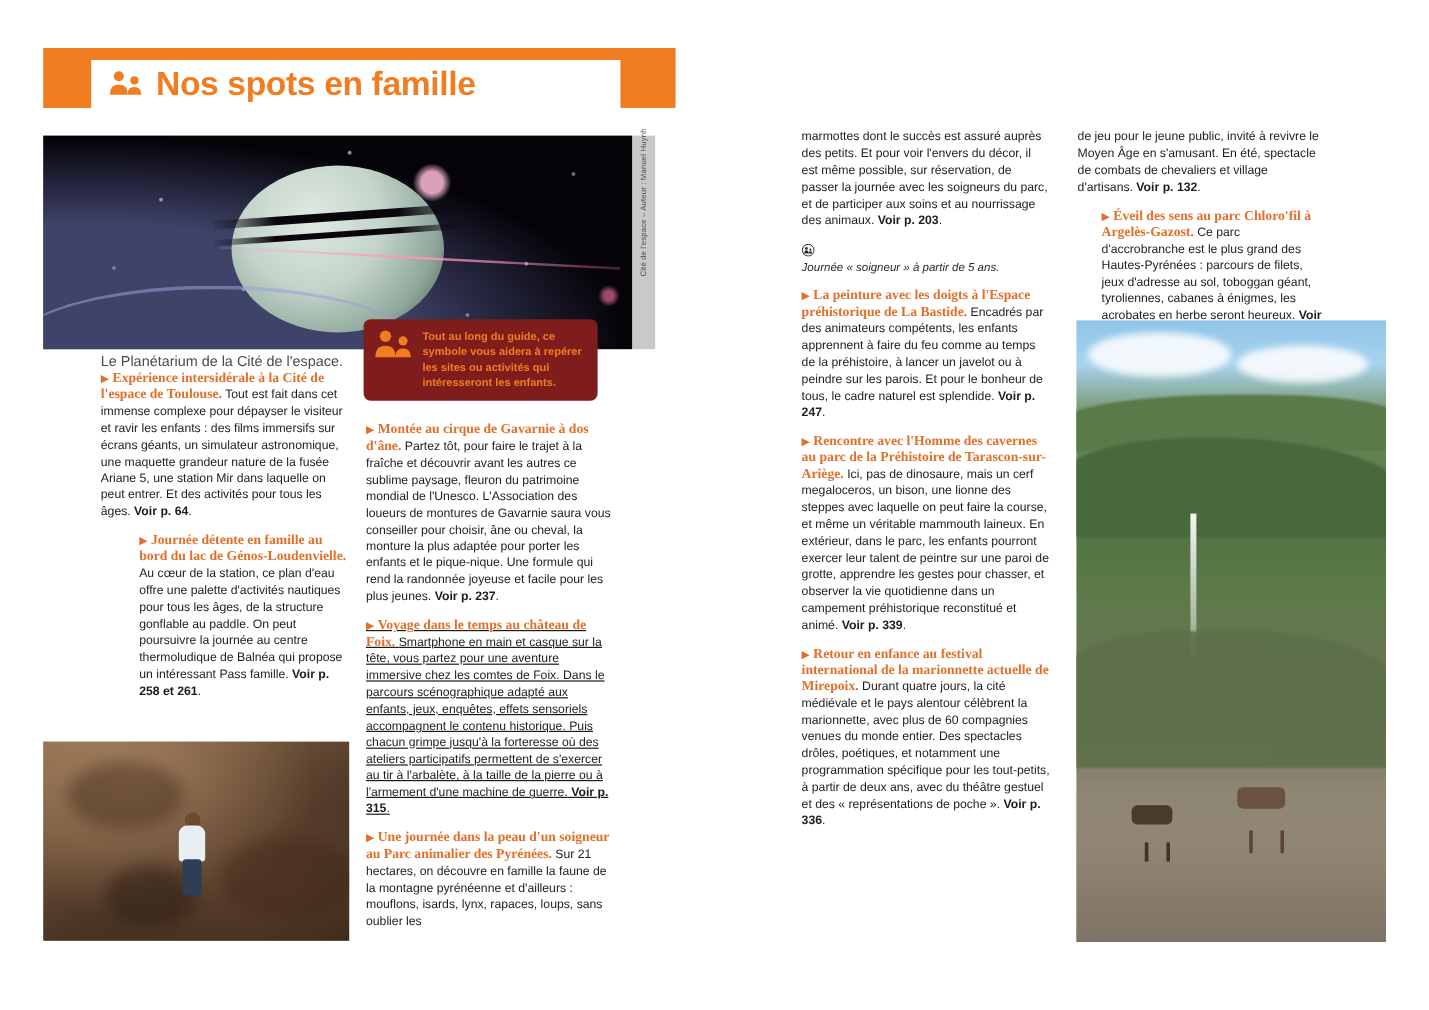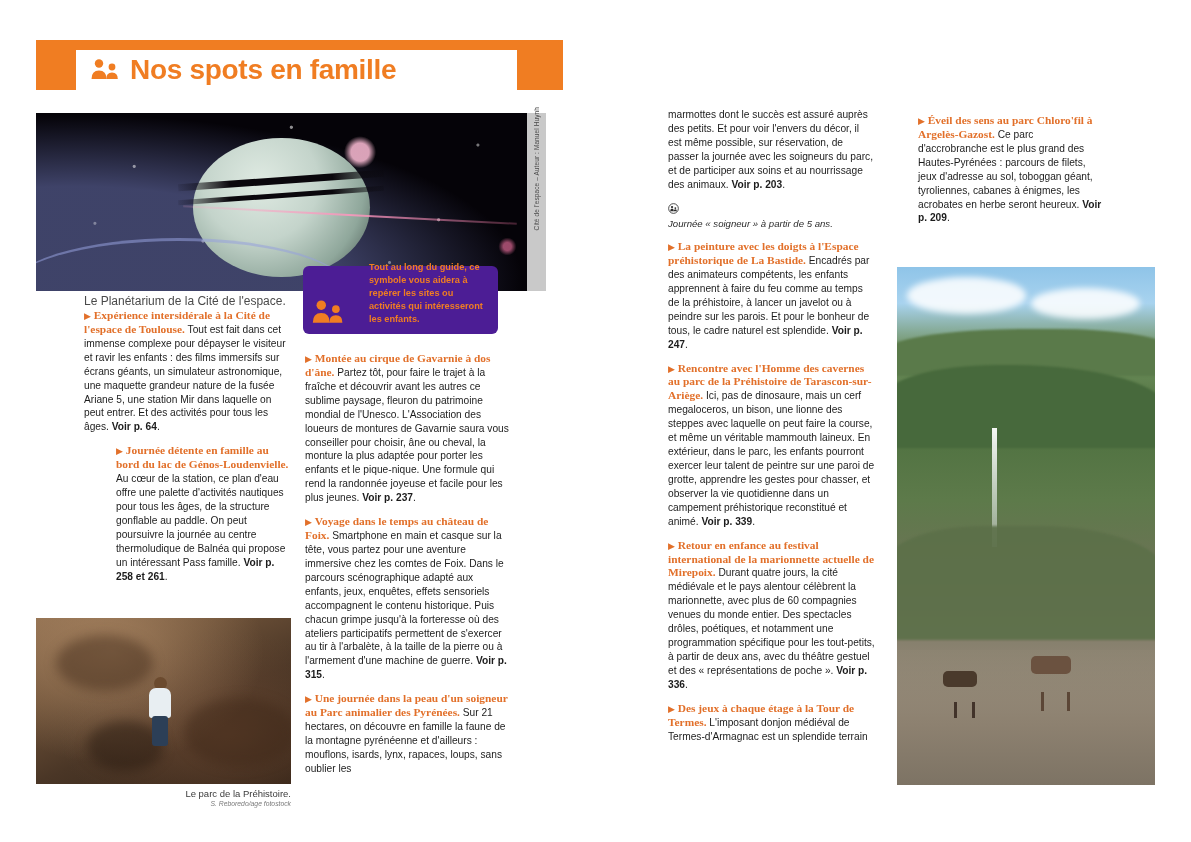--- a/index.html
+++ b/index.html
@@ -79,23 +79,23 @@
     font-size: 6.5px; color: #4a4a4a; text-align: right; white-space: nowrap;
     letter-spacing: 0.1px;
   }
   .cap-planetarium {
     position: absolute; left: 84px; top: 294px; font-size: 12px; color: #4a4a4a;
   }
 
   
   .callout {
     position: absolute; left: 303px; top: 266px; width: 195px; height: 68px;
-    background: #4c1d95; border-radius: 6px;
+    background: #7f1d1d; border-radius: 6px;
     padding: 8px 10px 8px 8px;
-    display: flex; align-items: flex-end; gap: 24px;
+    display: flex; align-items: flex-start; gap: 7px;
   }
   .callout-text {
     font-size: 9.2px; font-weight: bold; color: #F07D22; line-height: 1.42;
   }
 
   
   .prehistory-photo {
     position: absolute; left: 36px; top: 618px; width: 255px; height: 166px;
     background:
       radial-gradient(ellipse at 30% 20%, rgba(200,160,120,0.5), transparent 60%),
@@ -251,33 +251,29 @@
     <div class="prehistory-photo">
       <div class="cave-splotch" style="left:8%; top:10%; width:38%; height:34%;"></div>
       <div class="cave-splotch" style="left:58%; top:48%; width:44%; height:42%;"></div>
       <div class="cave-splotch" style="left:20%; top:62%; width:30%; height:30%; background:rgba(40,26,16,0.5);"></div>
       <div class="child">
         <div class="child-head"></div>
         <div class="child-shirt"></div>
         <div class="child-pants"></div>
       </div>
     </div>
-    <div class="cap-prehistory">
-      <div class="cap-main">Le parc de la Préhistoire.</div>
-      <div class="cap-credit">S. Reboredo/age fotostock</div>
-    </div>
 
     <div class="col" style="left:305px; top:352px; width:207px;">
       <div class="para">
         <span class="arrow">▶</span>
         <span class="lead">Montée au cirque de Gavarnie à dos d'âne.</span>
         <span>Partez tôt, pour faire le trajet à la fraîche et découvrir avant les autres ce sublime paysage, fleuron du patrimoine mondial de l'Unesco. L'Association des loueurs de montures de Gavarnie saura vous conseiller pour choisir, âne ou cheval, la monture la plus adaptée pour porter les enfants et le pique-nique. Une formule qui rend la randonnée joyeuse et facile pour les plus jeunes.</span>
         <span class="bold">Voir p. 237</span><span>.</span>
       </div>
-      <div class="para" style="margin-top:0;">
+      <div class="para" style="margin-top:0;text-decoration:underline;">
         <span class="arrow">▶</span>
         <span class="lead">Voyage dans le temps au château de Foix.</span>
         <span>Smartphone en main et casque sur la tête, vous partez pour une aventure immersive chez les comtes de Foix. Dans le parcours scénographique adapté aux enfants, jeux, enquêtes, effets sensoriels accompagnent le contenu historique. Puis chacun grimpe jusqu'à la forteresse où des ateliers participatifs permettent de s'exercer au tir à l'arbalète, à la taille de la pierre ou à l'armement d'une machine de guerre.</span>
         <span class="bold">Voir p. 315</span><span>.</span>
       </div>
       <div class="para" style="margin-top:6px;">
         <span class="arrow">▶</span>
         <span class="lead">Une journée dans la peau d'un soigneur au Parc animalier des Pyrénées.</span>
         <span>Sur 21 hectares, on découvre en famille la faune de la montagne pyrénéenne et d'ailleurs : mouflons, isards, lynx, rapaces, loups, sans oublier les</span>
       </div>
@@ -318,28 +314,27 @@
         <span class="bold">Voir p. 339</span><span>.</span>
       </div>
 
       <div class="para" style="margin-top:6px;">
         <span class="arrow">▶</span>
         <span class="lead">Retour en enfance au festival international de la marionnette actuelle de Mirepoix.</span>
         <span>Durant quatre jours, la cité médiévale et le pays alentour célèbrent la marionnette, avec plus de 60 compagnies venues du monde entier. Des spectacles drôles, poétiques, et notamment une programmation spécifique pour les tout-petits, à partir de deux ans, avec du théâtre gestuel et des « représentations de poche ».</span>
         <span class="bold">Voir p. 336</span><span>.</span>
       </div>
 
-      <div class="para" style="margin-top:6px;">
-        <span class="arrow">▶</span>
-        <span class="lead">Des jeux à chaque étage à la Tour de Termes.</span>
-        <span>L'imposant donjon médiéval de Termes-d'Armagnac est un splendide terrain</span>
-      </div>
     </div>
 
     <div class="col" style="left:302px; top:108px; width:207px;">
+      <div class="para">
+        <span>de jeu pour le jeune public, invité à revivre le Moyen Âge en s'amusant. En été, spectacle de combats de chevaliers et village d'artisans.</span>
+        <span class="bold">Voir p. 132</span><span>.</span>
+      </div>
       <div class="para" style="margin-top:6px;margin-left:20px;">
         <span class="arrow">▶</span>
         <span class="lead">Éveil des sens au parc Chloro'fil à Argelès-Gazost.</span>
         <span>Ce parc d'accrobranche est le plus grand des Hautes-Pyrénées : parcours de filets, jeux d'adresse au sol, toboggan géant, tyroliennes, cabanes à énigmes, les acrobates en herbe seront heureux.</span>
         <span class="bold">Voir p. 209</span><span>.</span>
       </div>
     </div>
 
     <div class="gavarnie-photo">
       <div class="cloud" style="left:4%; top:2%; width:46%; height:7%;"></div>

